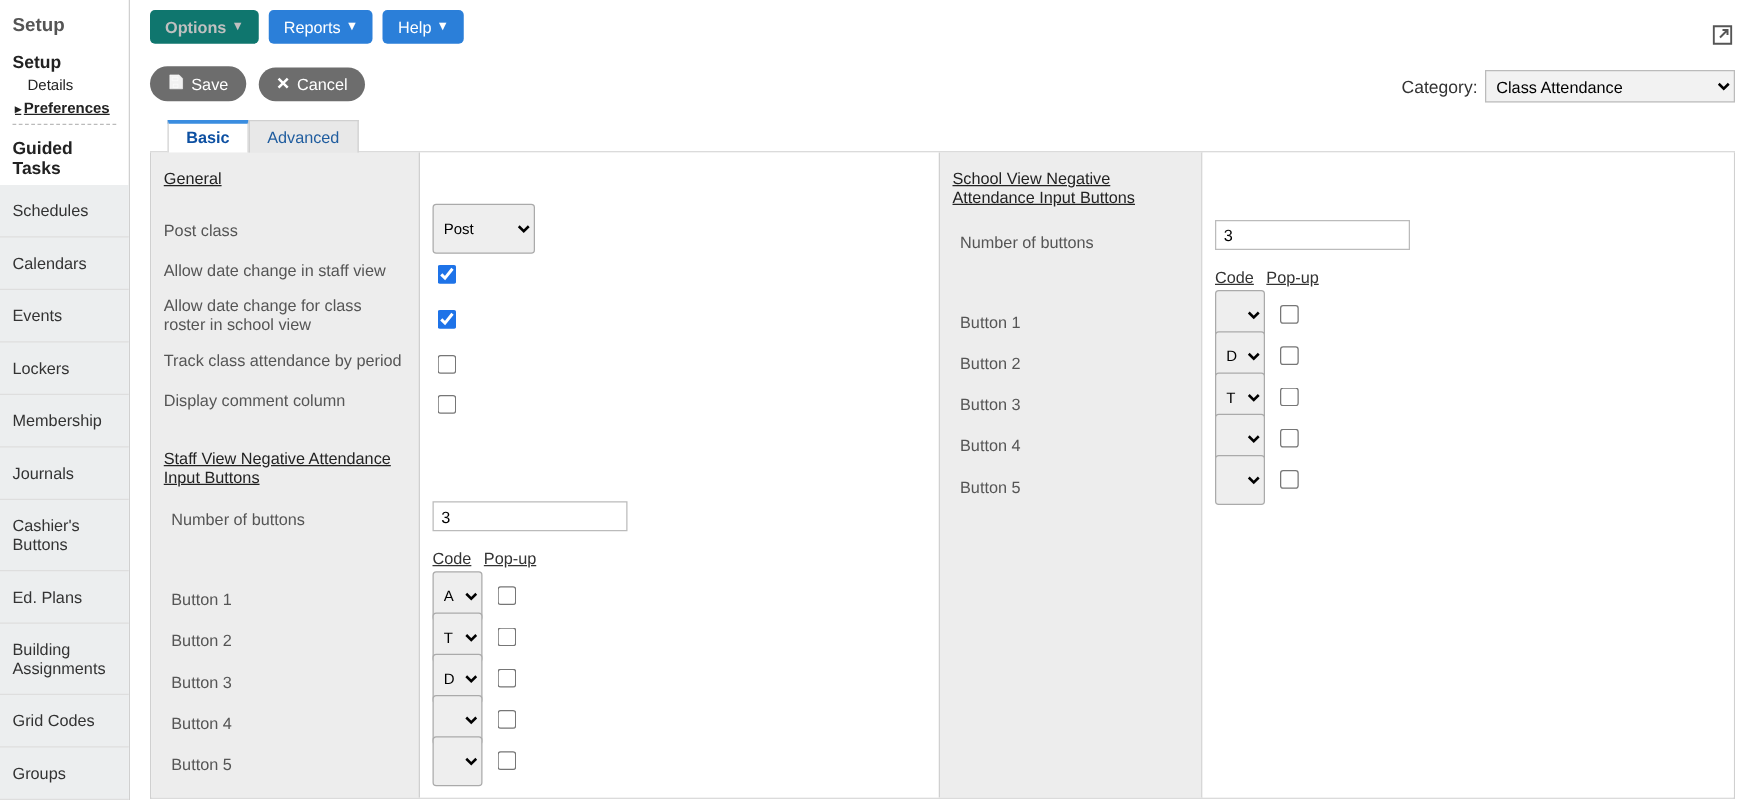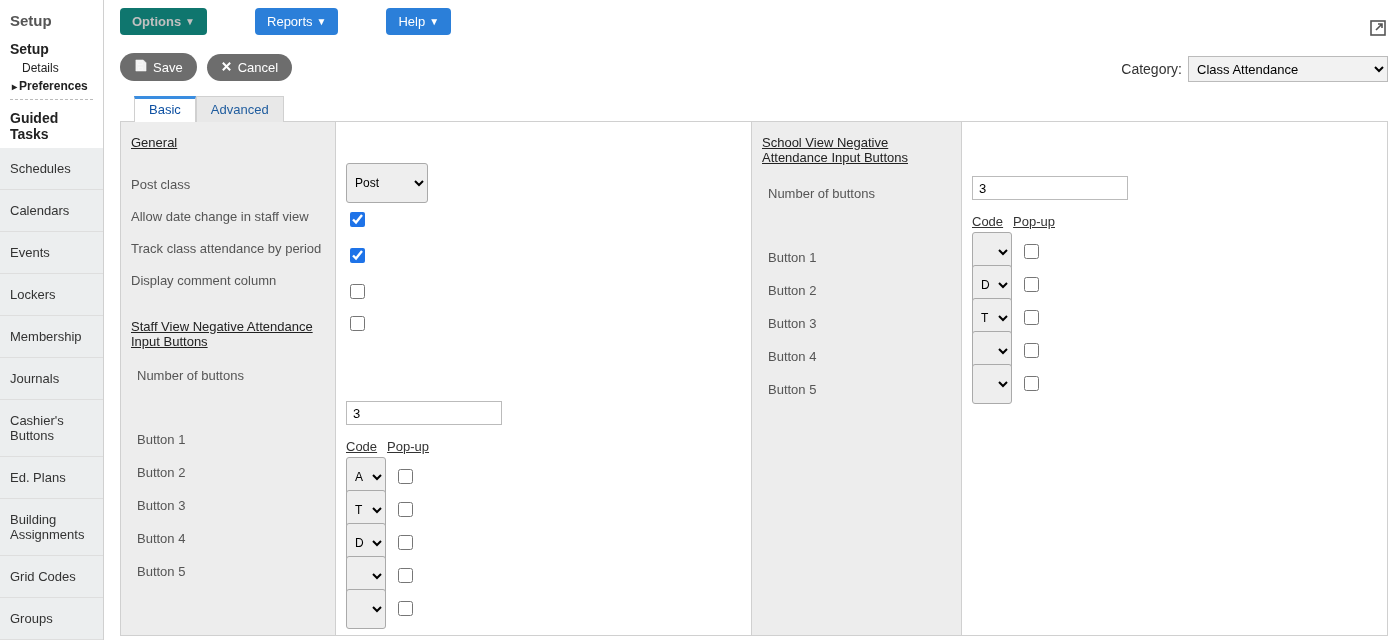--- a/index.html
+++ b/index.html
@@ -44,20 +44,21 @@
   }
   .sidebar-sub.sel::before {
     content: "▸";
     font-size: 10px;
     margin-right: 2px;
     color: #222;
   }
   .sidebar-sub.sel {
     font-weight: bold;
     padding-left: 2px;
+    text-decoration: underline;
   }
   .sidebar-dash {
     border-bottom: 1px dashed #bbb;
     margin: 4px 0;
   }
   .sidebar-guided {
     font-weight: bold;
     font-size: 14px;
     color: #222;
     padding: 6px 10px;
@@ -95,21 +96,20 @@
     gap: 4px;
   }
   .btn-options {
     background: #0f766e;
     color: #c0c0c0;
     font-weight: bold;
   }
   .btn-primary {
     background: #2b7fd9;
     color: #fff;
-    margin-left: 40px;
   }
   .btn-primary .caret, .btn-options .caret {
     font-size: 10px;
   }
   .action-row {
     display: flex;
     align-items: center;
     gap: 10px;
     margin-bottom: 0;
   }
@@ -165,21 +165,21 @@
     border-bottom: none;
     background: #e8e8e8;
     color: #1f5c9e;
     font-size: 13px;
     cursor: pointer;
     position: relative;
     top: 1px;
   }
   .tab.active {
     background: #fff;
-    font-weight: normal;
+    font-weight: bold;
     color: #0d50a2;
     border-top: 3px solid #3a8de0;
     padding-top: 3px;
   }
   
   .content {
     border: 1px solid #d0d0d0;
     border-top: none;
     display: flex;
     min-height: 500px;
@@ -335,20 +335,23 @@
     <div class="content">
 
       <div class="col-label col1-label">
         <div class="section-header">General</div>
         <div class="row">
             <span class="field-label">Post class</span>
           </div>
         <div class="row">
             <span class="field-label">Allow date change in staff view</span>
           </div>
+        <div class="row tall">
+            <span class="field-label">Allow date change for class roster in school view</span>
+          </div>
         <div class="row">
             <span class="field-label">Track class attendance by period</span>
           </div>
         <div class="row">
             <span class="field-label">Display comment column</span>
           </div>
 
         <div class="spacer"></div>
         <div class="section-header" style="margin-bottom:10px">Staff View Negative Attendance Input Buttons</div>
         <div class="row">

